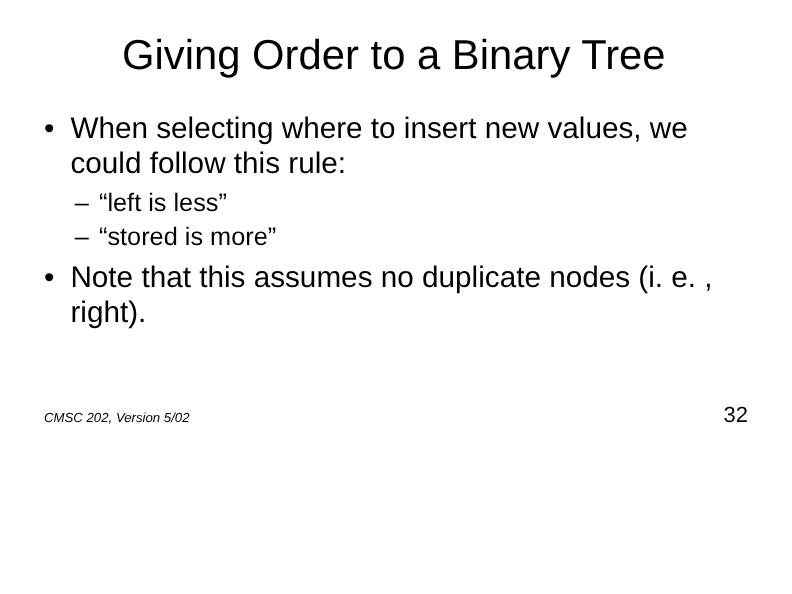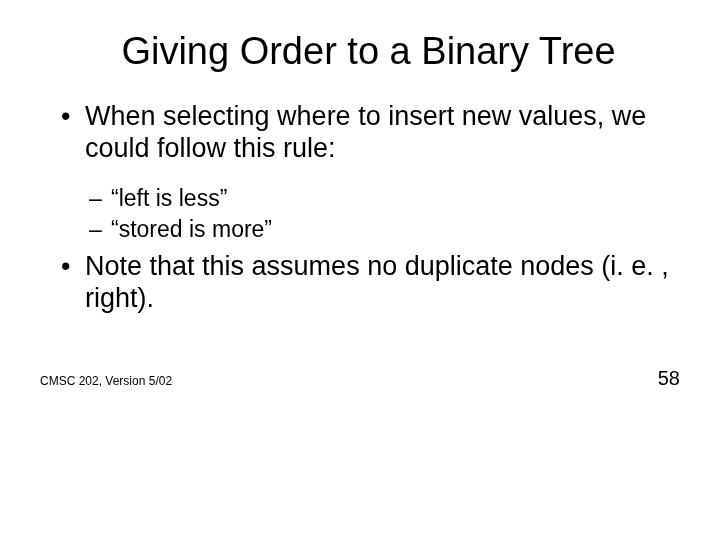--- a/index.html
+++ b/index.html
@@ -1,40 +1,40 @@
 <!DOCTYPE html>
 <html><head>
 <meta charset="utf-8">
 <style>
   * { margin: 0; padding: 0; box-sizing: border-box; }
   html, body { width: 720px; height: 540px; background: #fff; font-family: Arial, Helvetica, sans-serif; color: #000; }
-  .slide { width: 720px; height: 412px; position: relative; padding: 30px 40px 20px 57px; }
+  .slide { width: 720px; height: 412px; position: relative; padding: 30px 40px 20px 36px; }
   .title { font-size: 38px; text-align: center; margin-bottom: 28px; font-weight: normal; }
   .bullets { list-style: none; }
   .bullets > li { font-size: 27px; line-height: 1.18; margin-bottom: 6px; padding-left: 28px; position: relative; }
   .bullets > li::before { content: "•"; position: absolute; left: 4px; top: 0; }
-  .sub { list-style: none; margin-top: 18px; margin-bottom: 2px; }
+  .sub { list-style: none; margin-top: 4px; margin-bottom: 2px; }
   .sub > li { font-size: 23px; line-height: 1.35; padding-left: 26px; position: relative; }
   .sub > li::before { content: "–"; position: absolute; left: 4px; top: 0; }
   .footer { position: absolute; bottom: 22px; left: 40px; right: 40px; display: flex; justify-content: space-between; align-items: baseline; }
-  .footer-left { font-size: 12px; }
+  .footer-left { font-size: 12px; font-style: italic; }
   .footer-right { font-size: 20px; }
 </style>
 </head>
 <body>
 
 <div class="slide">
   <h1 class="title">Giving Order to a Binary Tree</h1>
   <ul class="bullets">
     <li>
       <span>When selecting where to insert new values, we could follow this rule:</span>
       <ul class="sub">
         <li>“left is less”</li>
         <li>“stored is more”</li>
       </ul>
     </li>
     <li>Note that this assumes no duplicate nodes (i. e. , right).</li>
   </ul>
   <div class="footer">
     <span class="footer-left">CMSC 202, Version 5/02</span>
-    <span class="footer-right">58</span>
+    <span class="footer-right">32</span>
   </div>
 </div>
 
 </body></html>

